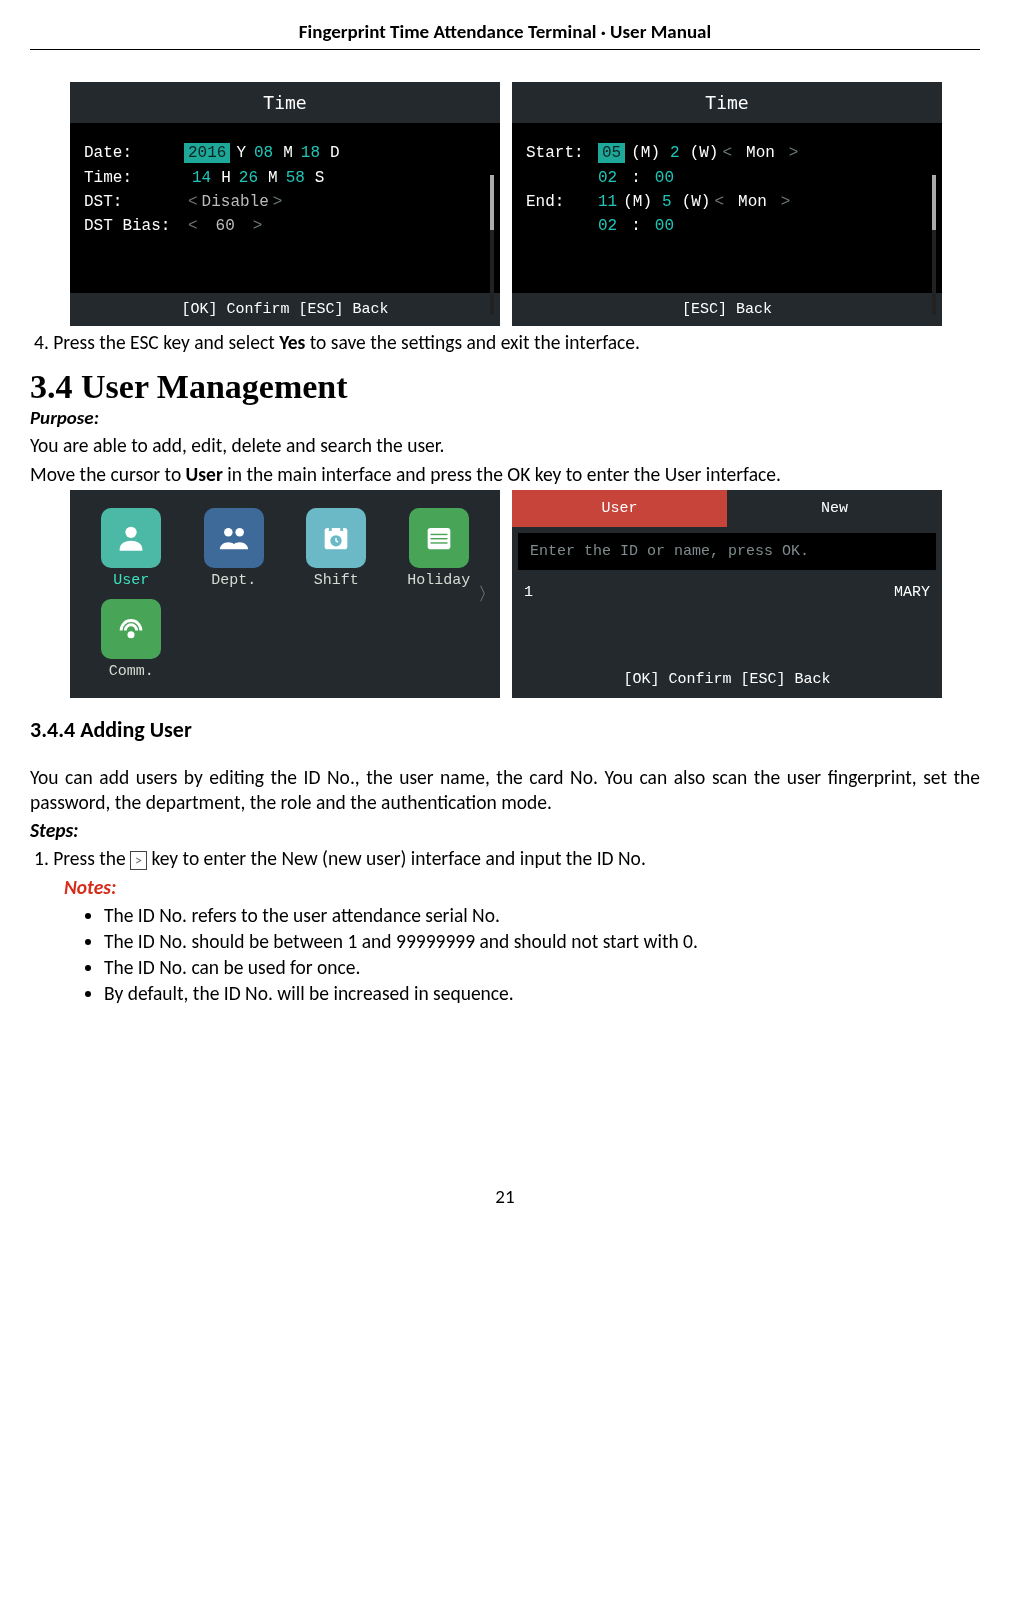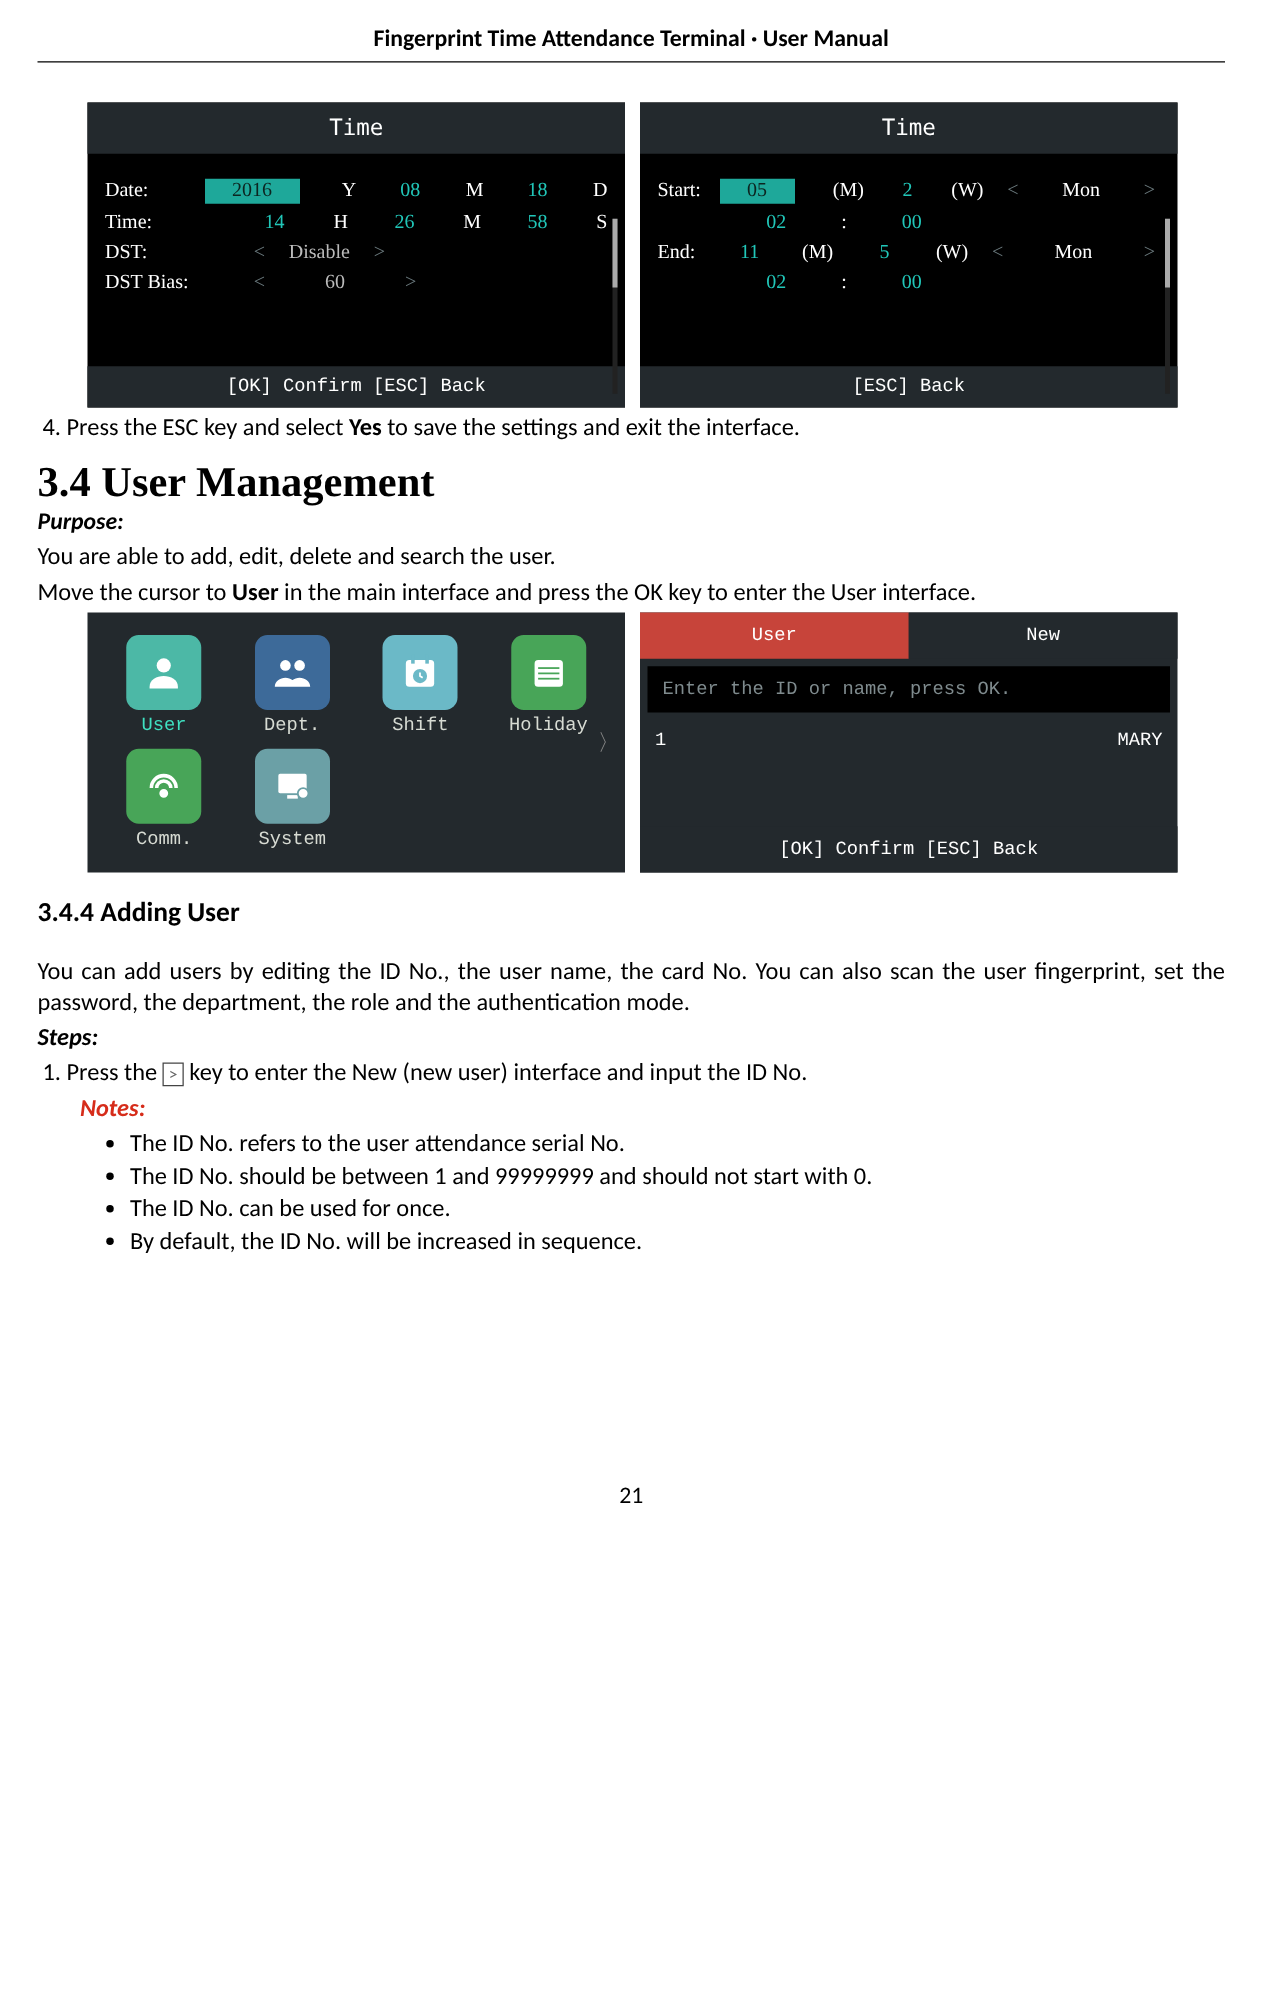--- a/index.html
+++ b/index.html
@@ -42,25 +42,24 @@
     }
     .screen-body {
       padding: 14px 14px 14px 14px;
       position: relative;
       min-height: 170px;
     }
     .screen-row {
       display: flex;
       align-items: center;
       margin: 6px 0;
-      font-family: Liberation Serif, serif;
-      gap: 15px;
+      font-family: Liberation Mono, monospace;
     }
     .screen-label { width: 100px; }
-    .val-hi { background: #1ea89a; color: #0c2520; padding: 1px 22px; }
+    .val-hi { background: #1ea89a; color: #0c2520; padding: 1px 4px; }
     .val-cyan { color: #21c6b8; }
     .val-gray { color: #bbb; }
     .angle { color: #6b7a7e; padding: 0 4px; }
     .screen-foot {
       background: #23292d;
       text-align: center;
       padding: 8px 0;
       font-family: 'Courier New', monospace;
       font-size: 15px;
     }
@@ -332,30 +331,20 @@
     <div class="menu-item">
       <div class="menu-icon ic-comm">
           <svg width="34" height="34" viewBox="0 0 24 24" fill="none" stroke="#fff" stroke-width="2">
             <path d="M5 13a7 7 0 0114 0"></path>
             <path d="M8 13a4 4 0 018 0"></path>
             <circle cx="12" cy="16" r="1.5" fill="#fff"></circle>
           </svg>
         </div>
       <span class="menu-label">Comm.</span>
     </div>
-    <div class="menu-item">
-      <div class="menu-icon ic-system">
-          <svg width="34" height="34" viewBox="0 0 24 24" fill="#fff">
-            <rect x="4" y="5" width="16" height="11" rx="1"></rect>
-            <rect x="9" y="17" width="6" height="2"></rect>
-            <circle cx="18" cy="16" r="3" fill="#fff" stroke="#6ba0a6"></circle>
-          </svg>
-        </div>
-      <span class="menu-label">System</span>
-    </div>
     <span class="menu-arrow">〉</span>
   </div>
 
   <div class="user-screen">
     <div class="user-tabs">
       <div class="user-tab active">User</div>
       <div class="user-tab">New</div>
     </div>
     <div class="user-hint">Enter the ID or name, press OK.</div>
     <div class="user-row">

